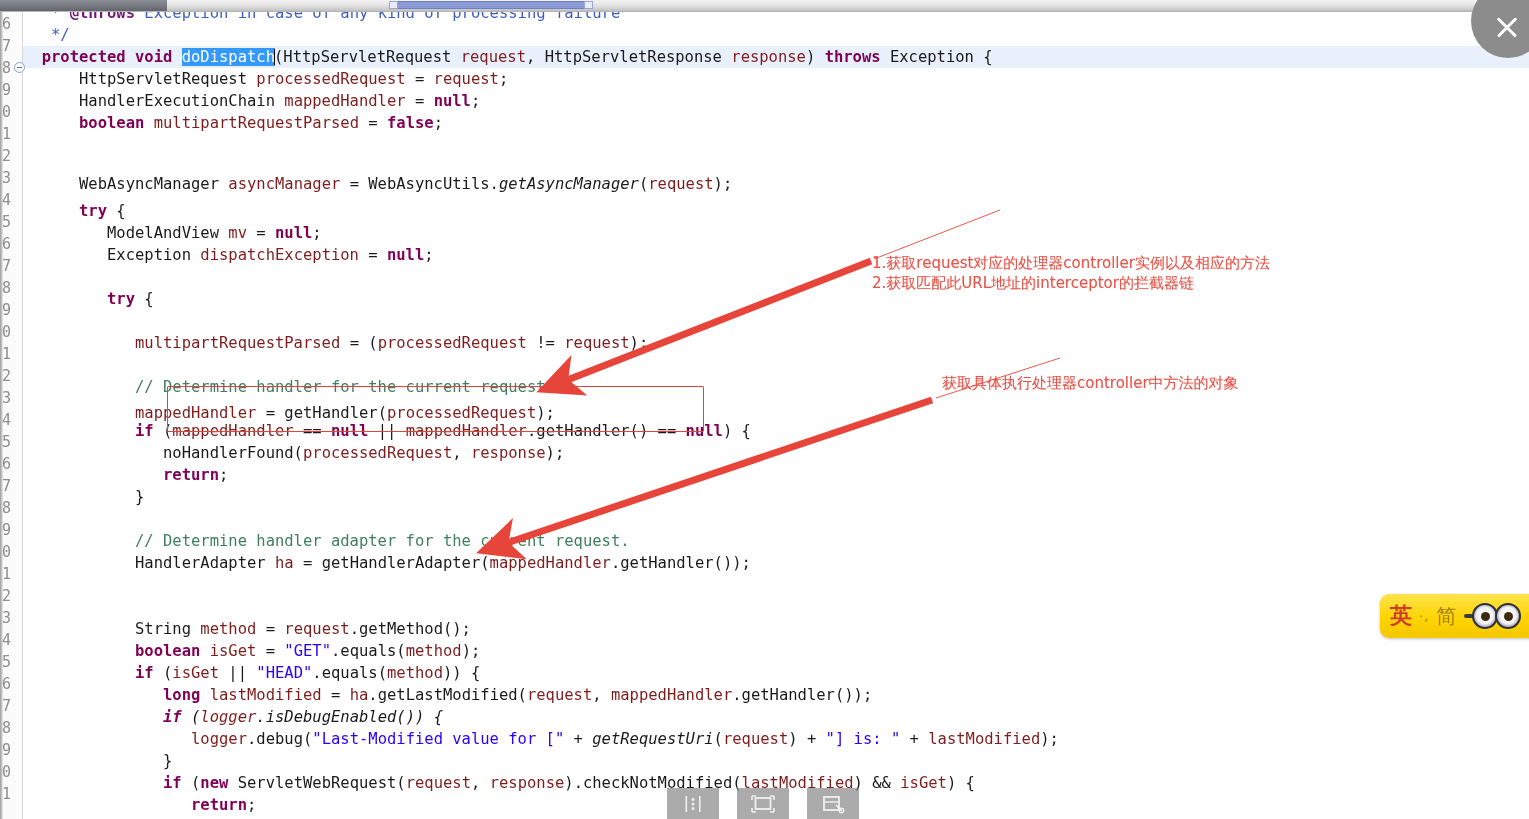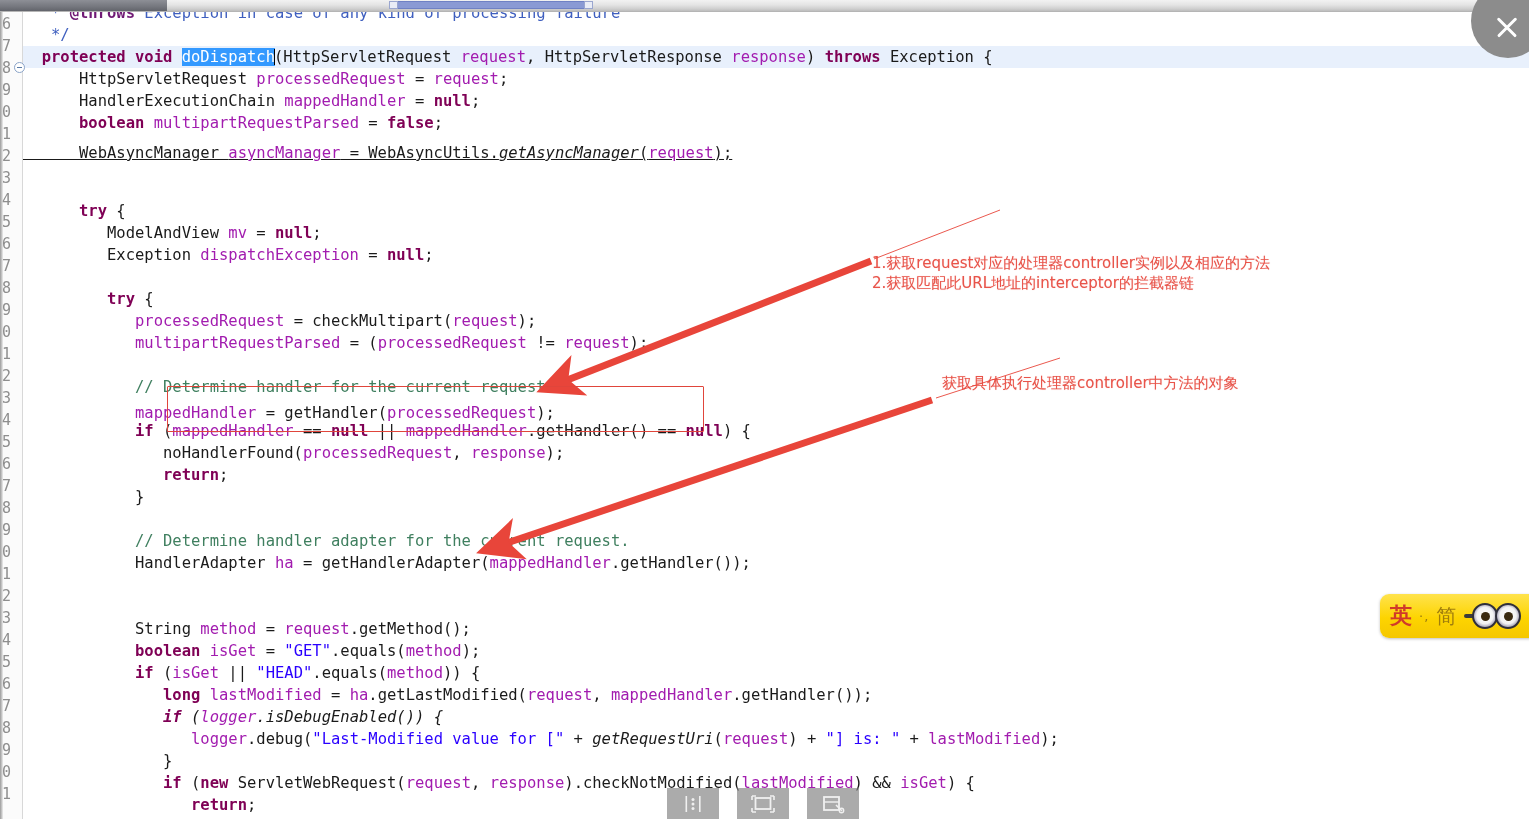--- a/index.html
+++ b/index.html
@@ -126,21 +126,21 @@
     background: #e8f0fc;
     z-index: 0;
   }
 
   
   .kw   { color: #7f0055; font-weight: bold; }
   .cmt  { color: #3f7f5f; }
   .jdoc { color: #3f5fbf; }
   .jtag { color: #701a75; font-weight: bold; }
   .str  { color: #2a00ff; }
-  .fld  { color: #a21caf; }
+  .fld  { color: #7f1d1d; }
   .stat { color: #1a1a1a; font-style: italic; }
   .plain{ color: #1a1a1a; }
 
   .sel {
     background: #3399ff;
     color: #ffffff;
   }
   .caret {
     display: inline-block;
     width: 0;
@@ -290,28 +290,27 @@
     <div class="gutter-shadow"></div>
     <div class="code-area" id="code-area">
         <div class="line" style="top: -9px;"><span class="jdoc">   * </span><span class="jtag">@throws</span><span class="jdoc"> Exception in case of any kind of processing failure</span></div>
         <div class="line" style="top: 13px;"><span class="jdoc">   */</span></div>
         <div class="line-hl" style="top: 35px;"></div>
         <div class="line" style="top: 35px;"><span class="plain">  </span><span class="kw">protected</span><span class="plain"> </span><span class="kw">void</span><span class="plain"> </span><span class="sel">doDispatch</span><span class="caret"></span><span class="plain">(HttpServletRequest </span><span class="fld">request</span><span class="plain">, HttpServletResponse </span><span class="fld">response</span><span class="plain">) </span><span class="kw">throws</span><span class="plain"> Exception {</span></div>
         <div class="line" style="top: 57px;"><span class="plain">      HttpServletRequest </span><span class="fld">processedRequest</span><span class="plain"> = </span><span class="fld">request</span><span class="plain">;</span></div>
         <div class="line" style="top: 79px;"><span class="plain">      HandlerExecutionChain </span><span class="fld">mappedHandler</span><span class="plain"> = </span><span class="kw">null</span><span class="plain">;</span></div>
         <div class="line" style="top: 101px;"><span class="plain">      </span><span class="kw">boolean</span><span class="plain"> </span><span class="fld">multipartRequestParsed</span><span class="plain"> = </span><span class="kw">false</span><span class="plain">;</span></div>
         <div class="line" style="top: 123px;"></div>
-        <div class="line" style="top: 131px; text-decoration: underline;"><span class="plain">      WebAsyncManager </span><span class="fld">asyncManager</span><span class="plain"> = WebAsyncUtils.</span><span class="stat">getAsyncManager</span><span class="plain">(</span><span class="fld">request</span><span class="plain">);</span></div>
+        <div class="line" style="top: 162px;"><span class="plain">      WebAsyncManager </span><span class="fld">asyncManager</span><span class="plain"> = WebAsyncUtils.</span><span class="stat">getAsyncManager</span><span class="plain">(</span><span class="fld">request</span><span class="plain">);</span></div>
         <div class="line" style="top: 167px;"></div>
         <div class="line" style="top: 189px;"><span class="plain">      </span><span class="kw">try</span><span class="plain"> {</span></div>
         <div class="line" style="top: 211px;"><span class="plain">         ModelAndView </span><span class="fld">mv</span><span class="plain"> = </span><span class="kw">null</span><span class="plain">;</span></div>
         <div class="line" style="top: 233px;"><span class="plain">         Exception </span><span class="fld">dispatchException</span><span class="plain"> = </span><span class="kw">null</span><span class="plain">;</span></div>
         <div class="line" style="top: 255px;"></div>
         <div class="line" style="top: 277px;"><span class="plain">         </span><span class="kw">try</span><span class="plain"> {</span></div>
-        <div class="line" style="top: 299px;"><span class="plain">            </span><span class="fld">processedRequest</span><span class="plain"> = checkMultipart(</span><span class="fld">request</span><span class="plain">);</span></div>
         <div class="line" style="top: 321px;"><span class="plain">            </span><span class="fld">multipartRequestParsed</span><span class="plain"> = (</span><span class="fld">processedRequest</span><span class="plain"> != </span><span class="fld">request</span><span class="plain">);</span></div>
         <div class="line" style="top: 343px;"></div>
         <div class="line" style="top: 365px;"><span class="plain">            </span><span class="cmt">// Determine handler for the current request.</span></div>
         <div class="line" style="top: 367px; margin-top: 24px;"><span class="plain">            </span><span class="fld">mappedHandler</span><span class="plain"> = getHandler(</span><span class="fld">processedRequest</span><span class="plain">);</span></div>
         <div class="line" style="top: 409px;"><span class="plain">            </span><span class="kw">if</span><span class="plain"> (</span><span class="fld">mappedHandler</span><span class="plain"> == </span><span class="kw">null</span><span class="plain"> || </span><span class="fld">mappedHandler</span><span class="plain">.getHandler() == </span><span class="kw">null</span><span class="plain">) {</span></div>
         <div class="line" style="top: 431px;"><span class="plain">               noHandlerFound(</span><span class="fld">processedRequest</span><span class="plain">, </span><span class="fld">response</span><span class="plain">);</span></div>
         <div class="line" style="top: 453px;"><span class="plain">               </span><span class="kw">return</span><span class="plain">;</span></div>
         <div class="line" style="top: 475px;"><span class="plain">            }</span></div>
         <div class="line" style="top: 497px;"></div>
         <div class="line" style="top: 519px;"><span class="plain">            </span><span class="cmt">// Determine handler adapter for the current request.</span></div>

